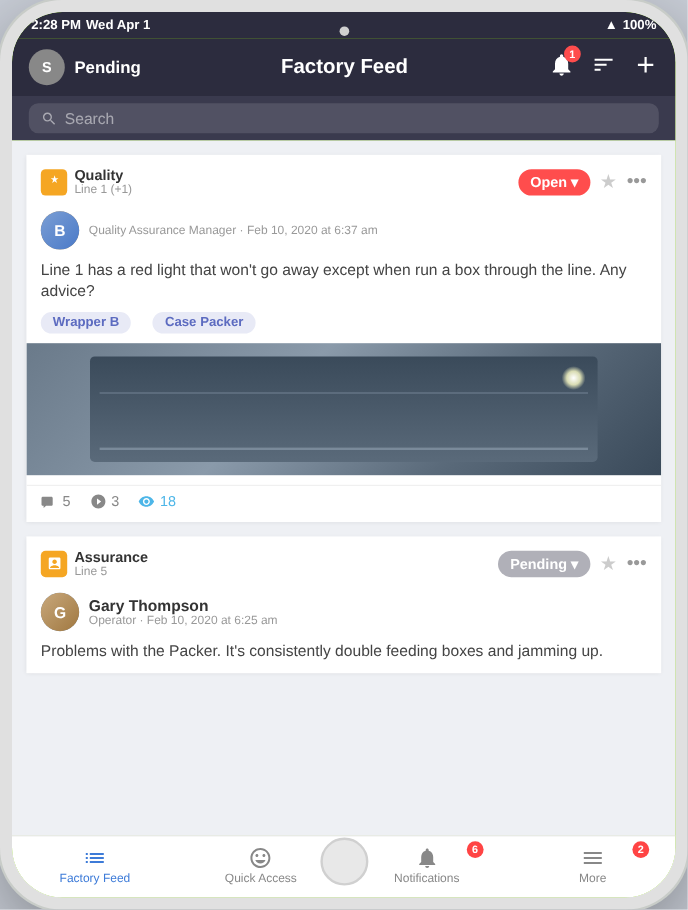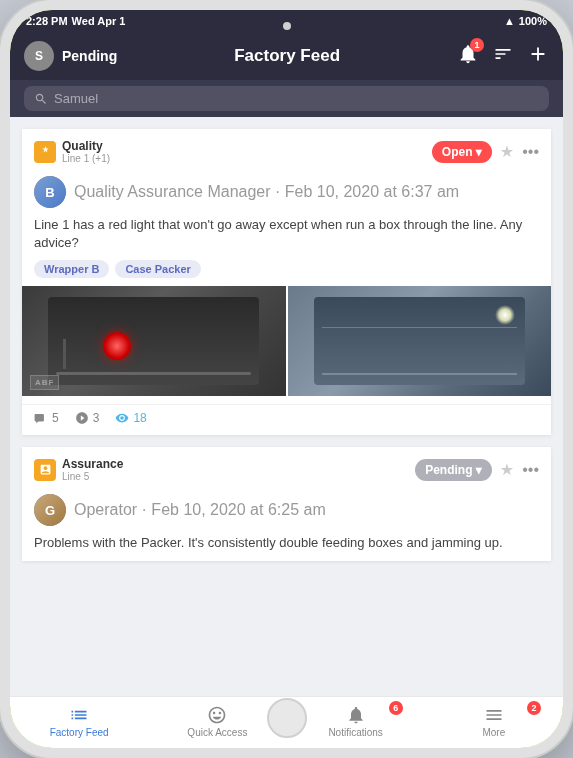--- a/index.html
+++ b/index.html
@@ -213,35 +213,35 @@
     .author-avatar {
       width: 32px;
       height: 32px;
       border-radius: 50%;
       background: #888;
       overflow: hidden;
       flex-shrink: 0;
     }
     .author-info {}
     .author-name { font-size: 13px; font-weight: 700; color: #333; }
-    .author-meta { font-size: 16px; color: #999; }
+    .author-meta { font-size: 10px; color: #999; }
 
     
     .post-body {
       padding: 4px 12px 8px;
       font-size: 13px;
       color: #444;
       line-height: 1.4;
     }
 
     
     .post-tags {
       padding: 0 12px 8px;
       display: flex;
-      gap: 6px;
+      gap: 18px;
     }
     .tag {
       background: #e8eaf6;
       color: #5c6bc0;
       border-radius: 12px;
       padding: 3px 10px;
       font-size: 11px;
       font-weight: 600;
     }
 
@@ -395,21 +395,21 @@
           </svg>
         </div>
       </div>
     </div>
 
     <div class="search-bar">
       <div class="search-input-wrap">
         <svg width="14" height="14" viewBox="0 0 24 24" fill="rgba(255,255,255,0.5)">
           <path d="M15.5 14h-.79l-.28-.27C15.41 12.59 16 11.11 16 9.5 16 5.91 13.09 3 9.5 3S3 5.91 3 9.5 5.91 16 9.5 16c1.61 0 3.09-.59 4.23-1.57l.27.28v.79l5 4.99L20.49 19l-4.99-5zm-6 0C7.01 14 5 11.99 5 9.5S7.01 5 9.5 5 14 7.01 14 9.5 11.99 14 9.5 14z"></path>
         </svg>
-        <span class="search-placeholder">Samuel</span>
+        <span class="search-placeholder">Search</span>
       </div>
     </div>
 
     <div class="main-content">
 
       <div class="card">
         <div class="card-header">
           <div class="card-category">
             <div class="category-icon quality">
               <svg width="13" height="13" viewBox="0 0 24 24" fill="white">
@@ -442,32 +442,20 @@
         </div>
 
         <div class="post-body">Line 1 has a red light that won't go away except when run a box through the line. Any advice?</div>
 
         <div class="post-tags">
           <span class="tag">Wrapper B</span>
           <span class="tag">Case Packer</span>
         </div>
 
         <div class="post-images">
-          <div class="post-image img-left">
-            <div class="machine-image">
-
-              <div style="width:80%;height:80%;background:linear-gradient(180deg,#2a2a2a,#444);border-radius:4px;position:relative;">
-                <div class="red-light"></div>
-
-                <div style="position:absolute;bottom:10px;left:8px;right:8px;height:3px;background:#666;border-radius:2px;"></div>
-                <div style="position:absolute;bottom:16px;left:15px;width:3px;height:30px;background:#555;"></div>
-              </div>
-              <div class="img-overlay">ABF</div>
-            </div>
-          </div>
           <div class="post-image img-right">
             <div class="machine-image">
               <div style="width:80%;height:80%;background:linear-gradient(180deg,#3a4a5a,#5a6a7a);border-radius:4px;position:relative;">
 
                 <div style="position:absolute;top:8px;right:10px;width:20px;height:20px;background:radial-gradient(circle,white 0%,rgba(255,255,200,0.8) 40%,transparent 70%);border-radius:50%;"></div>
                 <div style="position:absolute;bottom:10px;left:8px;right:8px;height:2px;background:#7a8a9a;"></div>
                 <div style="position:absolute;top:30px;left:8px;right:8px;height:1px;background:rgba(200,220,240,0.3);"></div>
               </div>
             </div>
           </div>
@@ -513,20 +501,21 @@
             <span class="star-icon">★</span>
             <span class="more-icon">•••</span>
           </div>
         </div>
 
         <div class="post-author">
           <div class="author-avatar">
             <div style="width:100%;height:100%;background:linear-gradient(135deg,#c8a87c,#a07840);display:flex;align-items:center;justify-content:center;color:white;font-size:13px;font-weight:bold;border-radius:50%;">G</div>
           </div>
           <div class="author-info">
+            <div class="author-name">Gary Thompson</div>
             <div class="author-meta">
               <span>Operator</span>
               · <span>Feb 10, 2020 at 6:25 am</span>
             </div>
           </div>
         </div>
 
         <div class="post-body">Problems with the Packer. It's consistently double feeding boxes and jamming up.</div>
       </div>
 

